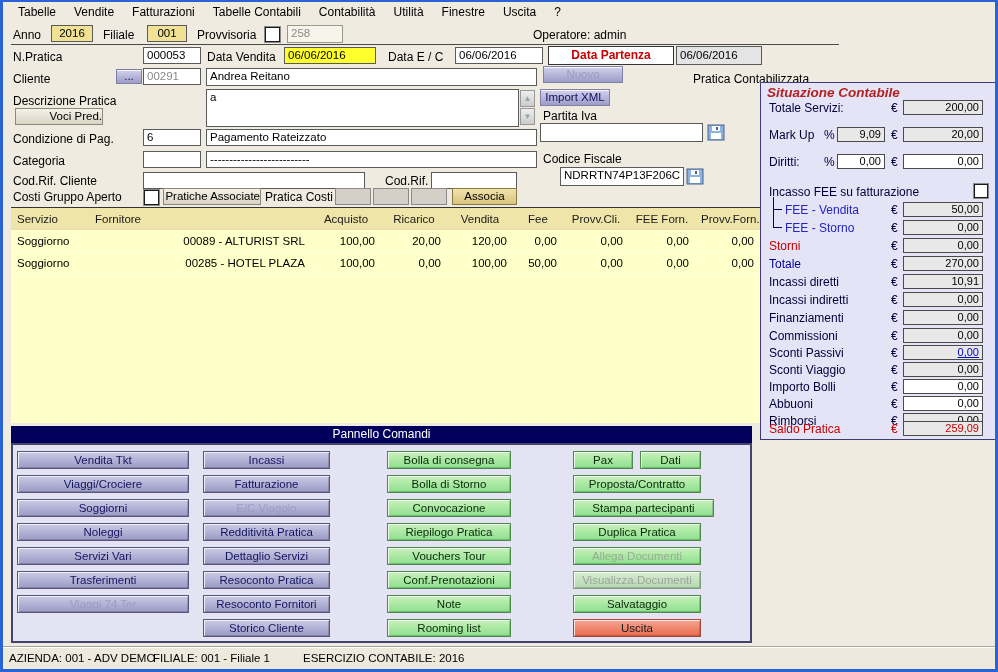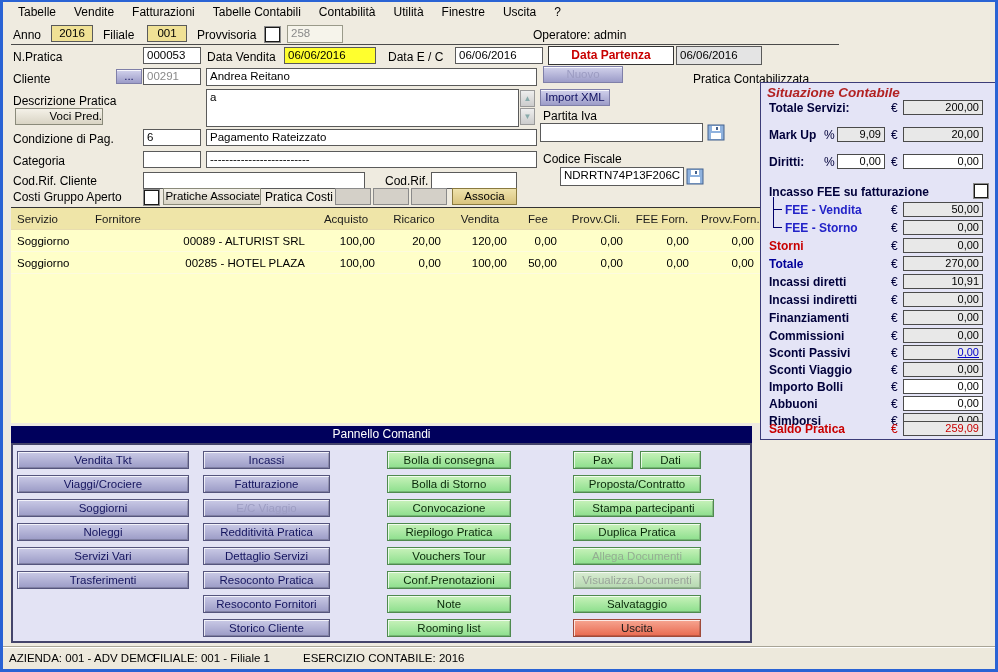--- a/index.html
+++ b/index.html
@@ -29,21 +29,21 @@
   
   .svc-panel{position:absolute;left:8px;top:205px;width:749px;height:215px;background:#FFFFC9;border-top:1px solid #333;}
   table.svc{border-collapse:collapse;width:749px;table-layout:fixed;font-size:11.5px;}
   table.svc th{background:#EFE5A8;font-weight:normal;height:21px;padding:0 6px;color:#1a1a1a;border-bottom:1px solid #e8ddae;}
   table.svc td{height:21px;padding:0 6px;border-bottom:1px solid #fdfbdf;}
   .ta-l{text-align:left;} .ta-r{text-align:right;} .ta-c{text-align:center;}
   
   .sit{position:absolute;left:757px;top:80px;width:236px;height:358px;background:#E4E4F6;
     border:1px solid #3c3c78;box-sizing:border-box;}
   .sit .title{position:absolute;left:6px;top:2px;font-weight:bold;font-style:italic;font-size:13.5px;color:#B22222;}
-  .si-lbl{position:absolute;font-weight:bold;color:#00003a;white-space:nowrap;font-size:12px;}
+  .si-lbl{position:absolute;font-weight:normal;color:#00003a;white-space:nowrap;font-size:12px;}
   .si-eur{position:absolute;left:130px;color:#00003a;}
   .si-fld{position:absolute;left:142px;width:80px;height:15px;background:#E8E8E8;border:1px solid #4a4a4a;
     box-sizing:border-box;text-align:right;font-size:11px;padding:1px 3px;line-height:11px;}
   .si-fld.white{background:#fff;}
   .si-blue{color:#2323C8;} .si-red{color:#C80000;} .si-navy{color:#000099;}
   .link-val{color:#0000CC;text-decoration:underline;}
   .tree{position:absolute;background:#00006a;}
   
   .pc-bar{position:absolute;left:8px;top:424px;width:741px;height:17px;background:#00005C;color:#fff;
     text-align:center;line-height:17px;font-size:12px;}
@@ -291,20 +291,21 @@
 
   <div class="pc-bar">Pannello Comandi</div>
   <div class="pc-panel"></div>
 
   <div class="pbtn lav" style="left:14px;top:449px;width:172px">Vendita Tkt</div>
   <div class="pbtn lav" style="left:14px;top:473px;width:172px">Viaggi/Crociere</div>
   <div class="pbtn lav" style="left:14px;top:497px;width:172px">Soggiorni</div>
   <div class="pbtn lav" style="left:14px;top:521px;width:172px">Noleggi</div>
   <div class="pbtn lav" style="left:14px;top:545px;width:172px">Servizi Vari</div>
   <div class="pbtn lav" style="left:14px;top:569px;width:172px">Trasferimenti</div>
+  <div class="pbtn lav dis" style="left:14px;top:593px;width:172px">Viaggi 74 Ter</div>
 
   <div class="pbtn lav" style="left:200px;top:449px;width:127px">Incassi</div>
   <div class="pbtn lav" style="left:200px;top:473px;width:127px">Fatturazione</div>
   <div class="pbtn lav dis" style="left:200px;top:497px;width:127px">E/C Viaggio</div>
   <div class="pbtn lav" style="left:200px;top:521px;width:127px">Redditività Pratica</div>
   <div class="pbtn lav" style="left:200px;top:545px;width:127px">Dettaglio Servizi</div>
   <div class="pbtn lav" style="left:200px;top:569px;width:127px">Resoconto Pratica</div>
   <div class="pbtn lav" style="left:200px;top:593px;width:127px">Resoconto Fornitori</div>
   <div class="pbtn lav" style="left:200px;top:617px;width:127px">Storico Cliente</div>
 

